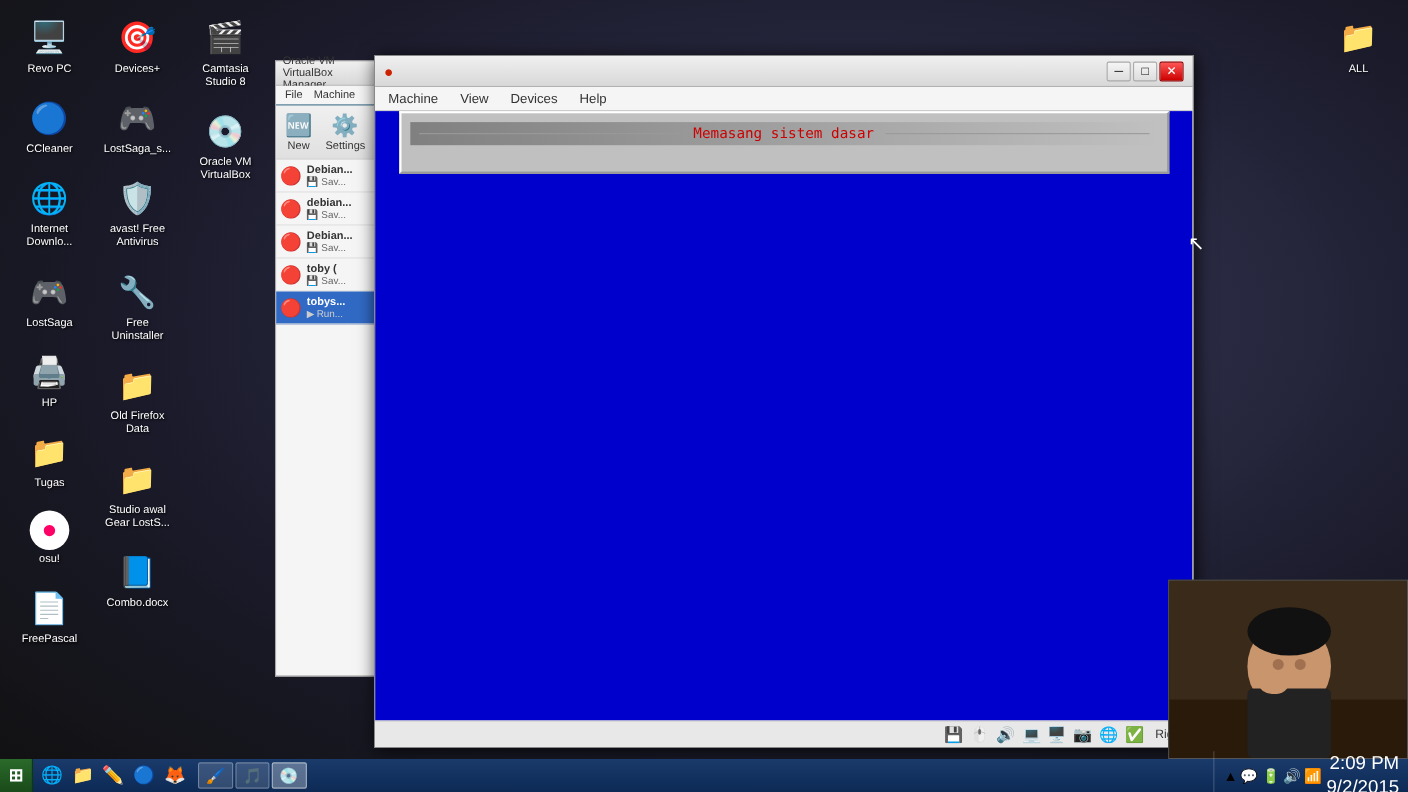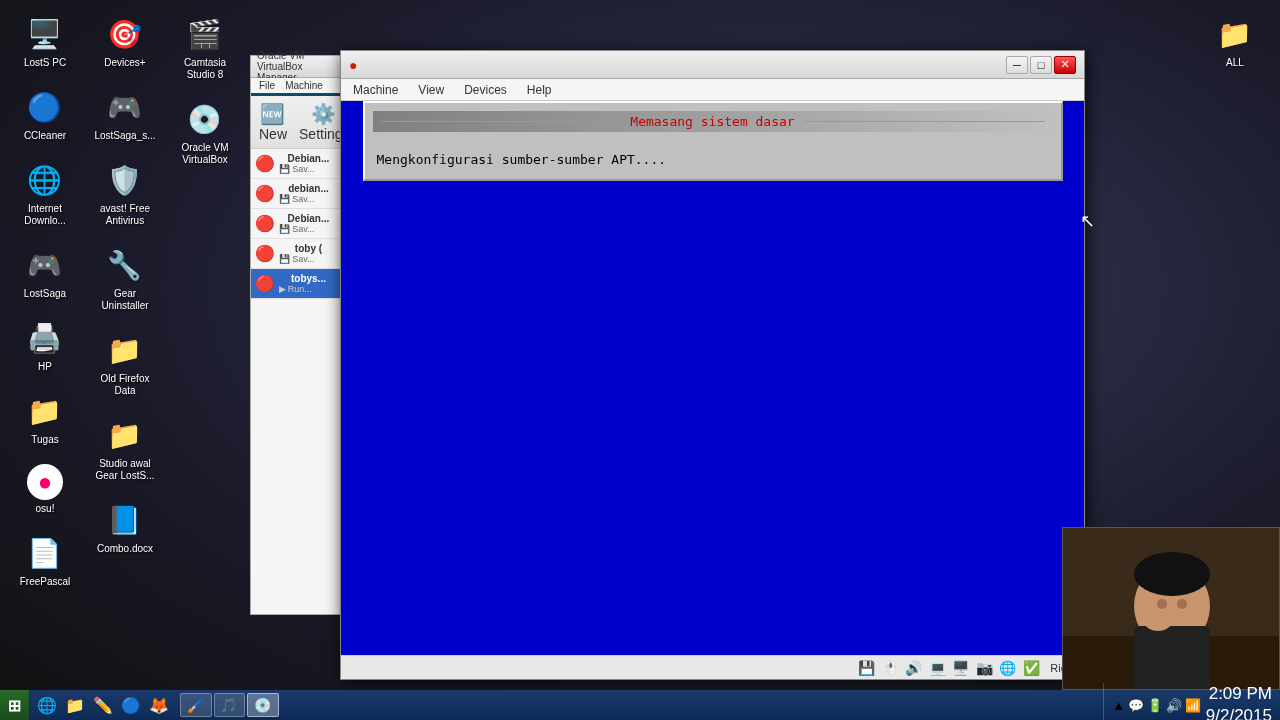--- a/index.html
+++ b/index.html
@@ -321,21 +321,21 @@
       align-items: center;
       cursor: pointer;
       padding: 2px 4px;
     }
 
     .explorer-toolbar-icon {
       font-size: 20px;
     }
 
     .explorer-toolbar-label {
-      font-size: 14px;
+      font-size: 10px;
       color: #333;
     }
 
     .explorer-vm-list {
       flex: 1;
       overflow: hidden;
     }
 
     .vm-list-item {
       display: flex;
@@ -350,21 +350,20 @@
       background: #316ac5;
     }
 
     .vm-list-icon {
       font-size: 16px;
     }
 
     .vm-list-info {
       flex: 1;
       min-width: 0;
-      text-align: center;
     }
 
     .vm-list-name {
       font-size: 10px;
       font-weight: bold;
       color: #333;
       white-space: nowrap;
       overflow: hidden;
     }
 
@@ -395,21 +394,21 @@
       font-size: 11px;
       color: #333;
     }
 
     .explorer-menubar {
       background: #f5f5f5;
       height: 18px;
       display: flex;
       align-items: center;
       padding: 0 4px;
-      border-bottom: 3px solid #0c4a6e;
+      border-bottom: 1px solid #0c4a6e;
       gap: 2px;
     }
 
     .explorer-menu-item {
       font-size: 10px;
       color: #333;
       padding: 1px 4px;
       cursor: pointer;
     }
 
@@ -557,21 +556,21 @@
     }
   </style>
 </head>
 <body>
 
 <div class="desktop">
 
   <div class="desktop-icons">
     <div class="desktop-icon">
       <div class="icon-img">🖥️</div>
-      <div class="icon-label">LostS PC</div>
+      <div class="icon-label">Revo PC</div>
     </div>
     <div class="desktop-icon">
       <div class="icon-img">🔵</div>
       <div class="icon-label">CCleaner</div>
     </div>
     <div class="desktop-icon">
       <div class="icon-img">🌐</div>
       <div class="icon-label">Internet Downlo...</div>
     </div>
     <div class="desktop-icon">
@@ -601,21 +600,21 @@
     <div class="desktop-icon">
       <div class="icon-img">🎮</div>
       <div class="icon-label">LostSaga_s...</div>
     </div>
     <div class="desktop-icon">
       <div class="icon-img">🛡️</div>
       <div class="icon-label">avast! Free Antivirus</div>
     </div>
     <div class="desktop-icon">
       <div class="icon-img">🔧</div>
-      <div class="icon-label">Gear Uninstaller</div>
+      <div class="icon-label">Free Uninstaller</div>
     </div>
     <div class="desktop-icon">
       <div class="icon-img">📁</div>
       <div class="icon-label">Old Firefox Data</div>
     </div>
     <div class="desktop-icon">
       <div class="icon-img">📁</div>
       <div class="icon-label">Studio awal Gear LostS...</div>
     </div>
     <div class="desktop-icon">
@@ -726,21 +725,20 @@
     </div>
     <div class="vbox-content">
       <div class="vm-display">
 
         <div class="progress-dialog">
           <div class="progress-title-bar">
             <div class="progress-title-line-left"></div>
             <div class="progress-title-text">Memasang sistem dasar</div>
             <div class="progress-title-line-right"></div>
           </div>
-          <div class="progress-status-text">Mengkonfigurasi sumber-sumber APT....</div>
         </div>
       </div>
     </div>
     <div class="vbox-statusbar">
       <span class="status-icon">💾</span>
       <span class="status-icon">🖱️</span>
       <span class="status-icon">🔊</span>
       <span class="status-icon">💻</span>
       <span class="status-icon">🖥️</span>
       <span class="status-icon">📷</span>

